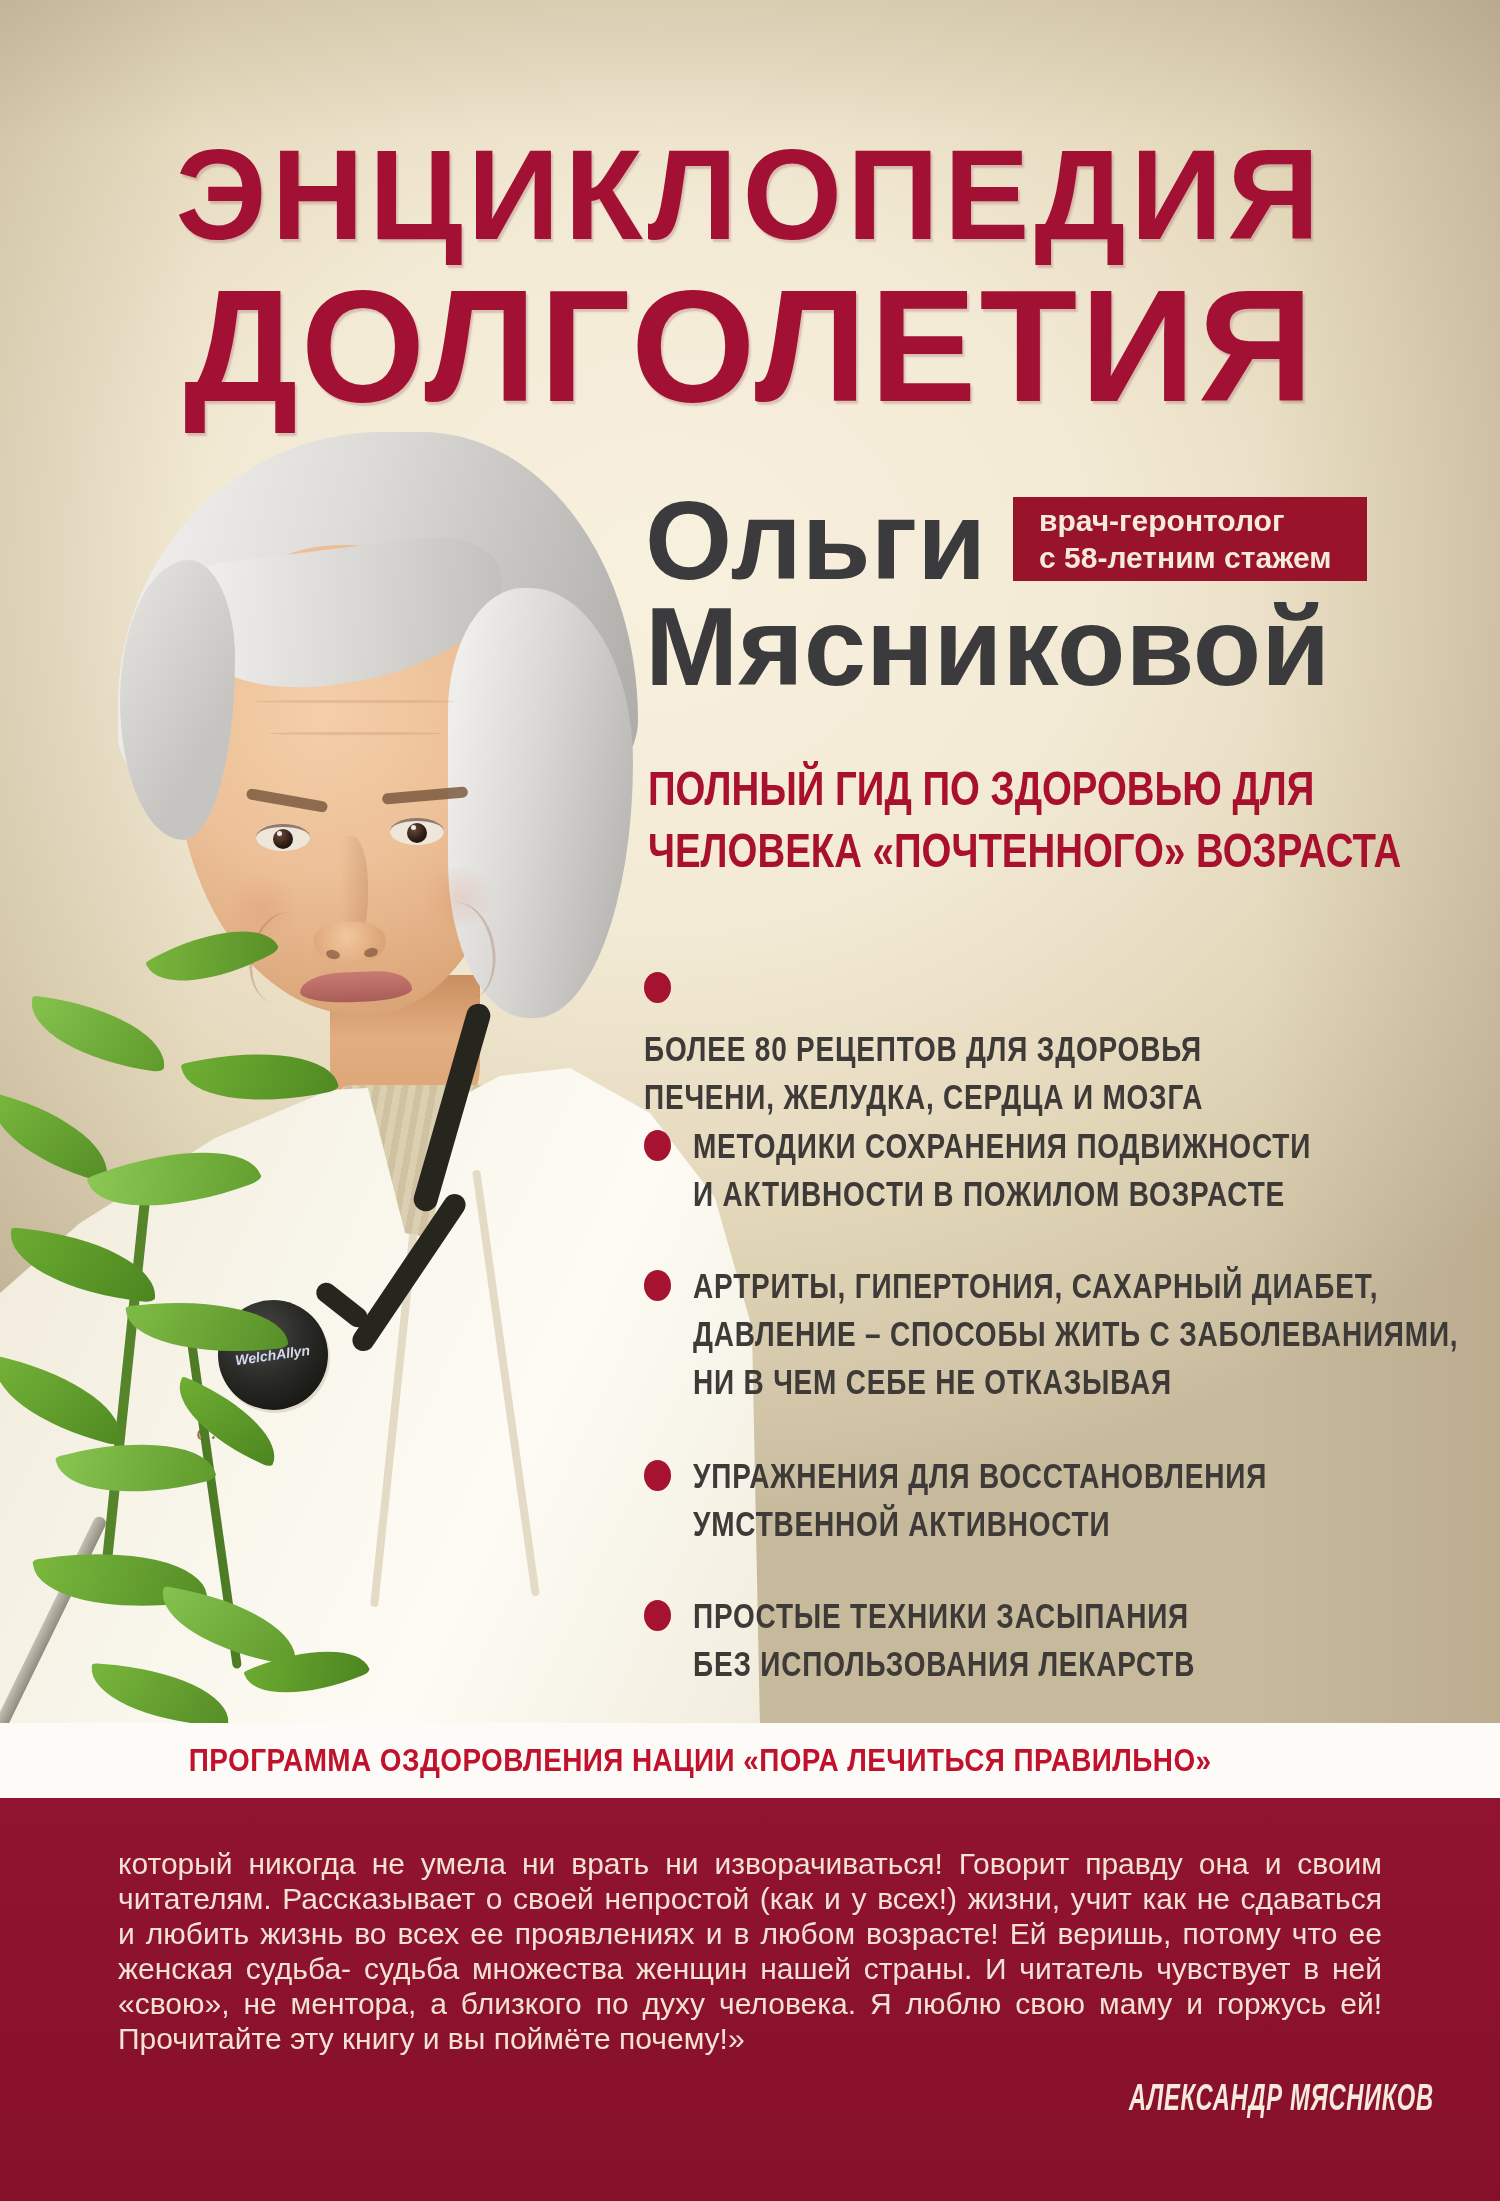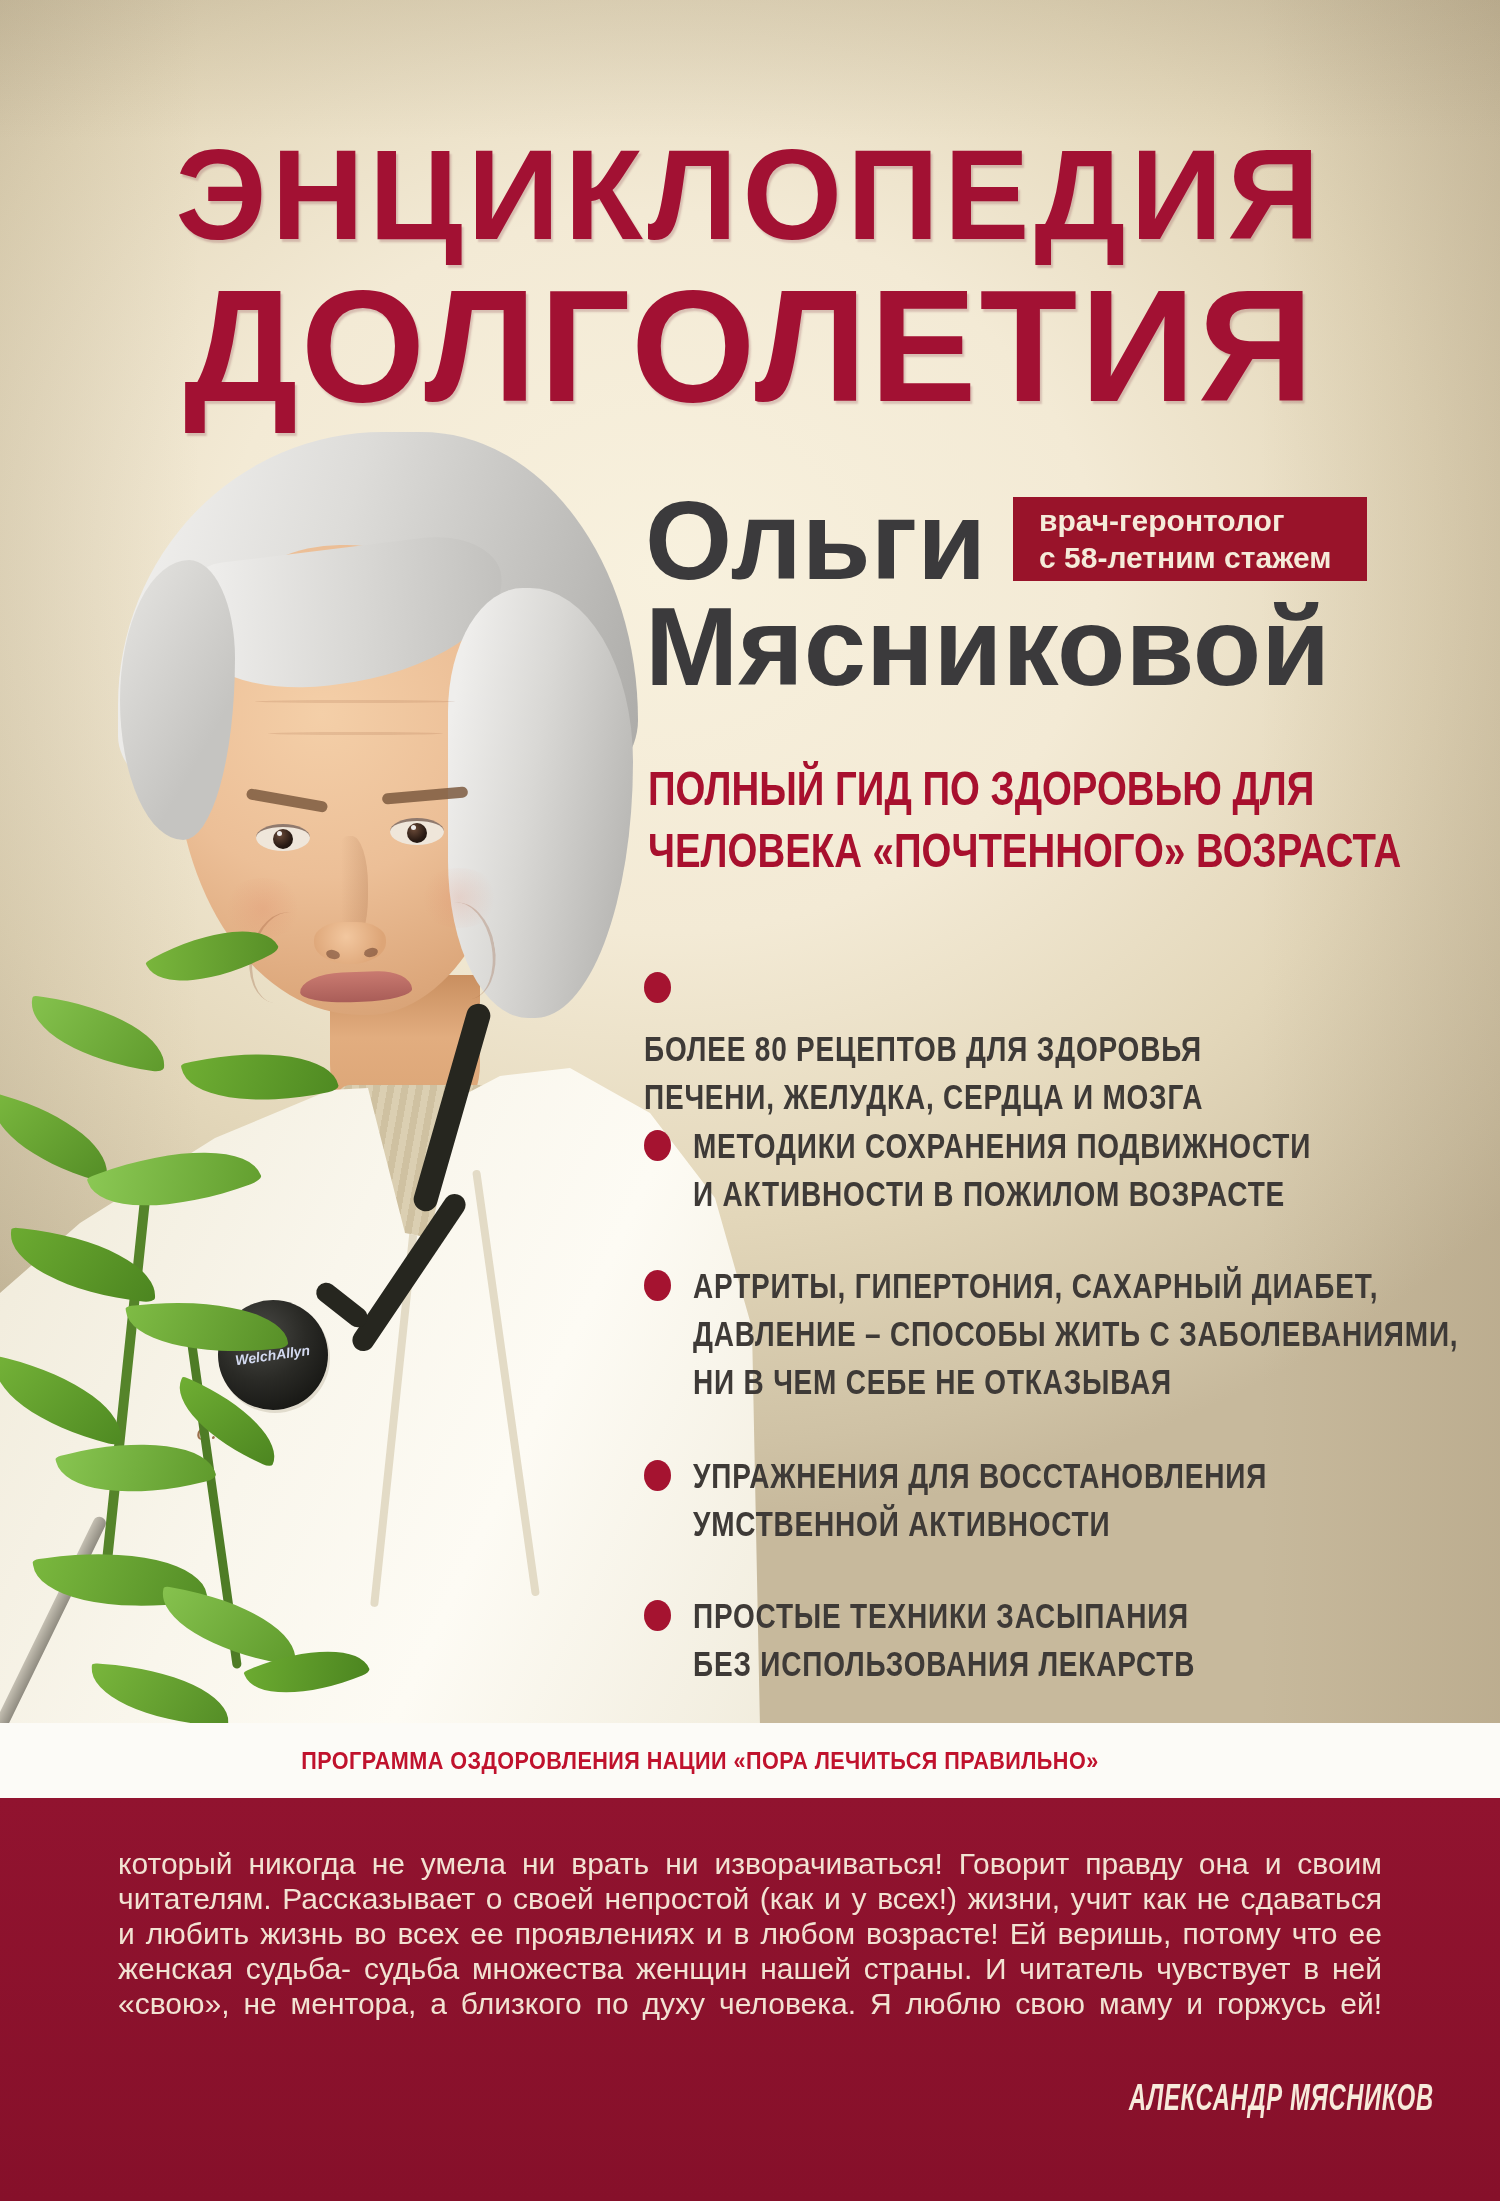--- a/index.html
+++ b/index.html
@@ -82,21 +82,21 @@
   .badge{left:1013px;top:497px;width:354px;height:84px;background:#99132a;z-index:21;
          color:#f5ebd9;font-size:30px;line-height:37px;padding:5px 0 0 26px;box-sizing:border-box;
          font-weight:600;}
   .subtitle{left:648px;top:758px;color:#a8102e;font-weight:bold;font-size:48px;line-height:62px;z-index:20;}
   .squeeze{display:inline-block;transform:scaleX(0.8);transform-origin:left top;white-space:nowrap;}
   .bullets{z-index:20;}
   .bullet{position:absolute;left:644px;display:flex;gap:22px;}
   .dot{width:27px;height:31px;border-radius:50%;background:#a51330;margin-top:8px;flex:0 0 auto;}
   .bullet-text{font-size:35px;line-height:48px;font-weight:bold;color:#3e3a37;letter-spacing:1px;}
   .band{left:0;top:1723px;width:1500px;height:75px;background:#fcfbf7;z-index:30;}
-  .band-text{width:1400px;text-align:center;line-height:75px;font-size:24px;font-weight:bold;
+  .band-text{width:1400px;text-align:center;line-height:75px;font-size:31px;font-weight:bold;
          color:#c0122d;letter-spacing:.5px;}
   .band-text .squeeze{transform:scaleX(.9);transform-origin:center;}
   .quote-block{left:0;top:1798px;width:1500px;height:403px;box-sizing:border-box;
          background:linear-gradient(180deg,#91132f,#86102a);z-index:30;
          padding:48px 118px 0;color:#f2e2d2;font-size:30px;line-height:35px;}
   .q-line{text-align:justify;text-align-last:justify;}
   .q-line.last{text-align:left;text-align-last:left;}
   .signature{position:absolute;right:66px;top:282px;font-size:36px;font-weight:bold;color:#f7eadb;font-style:italic;}
   .signature .squeeze{transform:scaleX(.66);transform-origin:right top;letter-spacing:1px;}
   
@@ -237,16 +237,17 @@
   <div class="abs band">
     <div class="band-text"><span class="squeeze">ПРОГРАММА ОЗДОРОВЛЕНИЯ НАЦИИ «ПОРА ЛЕЧИТЬСЯ ПРАВИЛЬНО»</span></div>
   </div>
 
   <div class="abs quote-block">
     <div class="q-line">который никогда не умела ни врать ни изворачиваться! Говорит правду она и своим</div>
     <div class="q-line">читателям. Рассказывает о своей непростой (как и у всех!) жизни, учит как не сдаваться</div>
     <div class="q-line">и любить жизнь во всех ее проявлениях и в любом возрасте! Ей веришь, потому что ее</div>
     <div class="q-line">женская судьба- судьба множества женщин нашей страны. И читатель чувствует в ней</div>
     <div class="q-line">«свою», не ментора, а близкого по духу человека. Я люблю свою маму и горжусь ей!</div>
+    <div class="q-line last">Прочитайте эту книгу и вы поймёте почему!»</div>
     <div class="signature"><span class="squeeze">АЛЕКСАНДР МЯСНИКОВ</span></div>
   </div>
 
 </div>
 
 </body></html>

